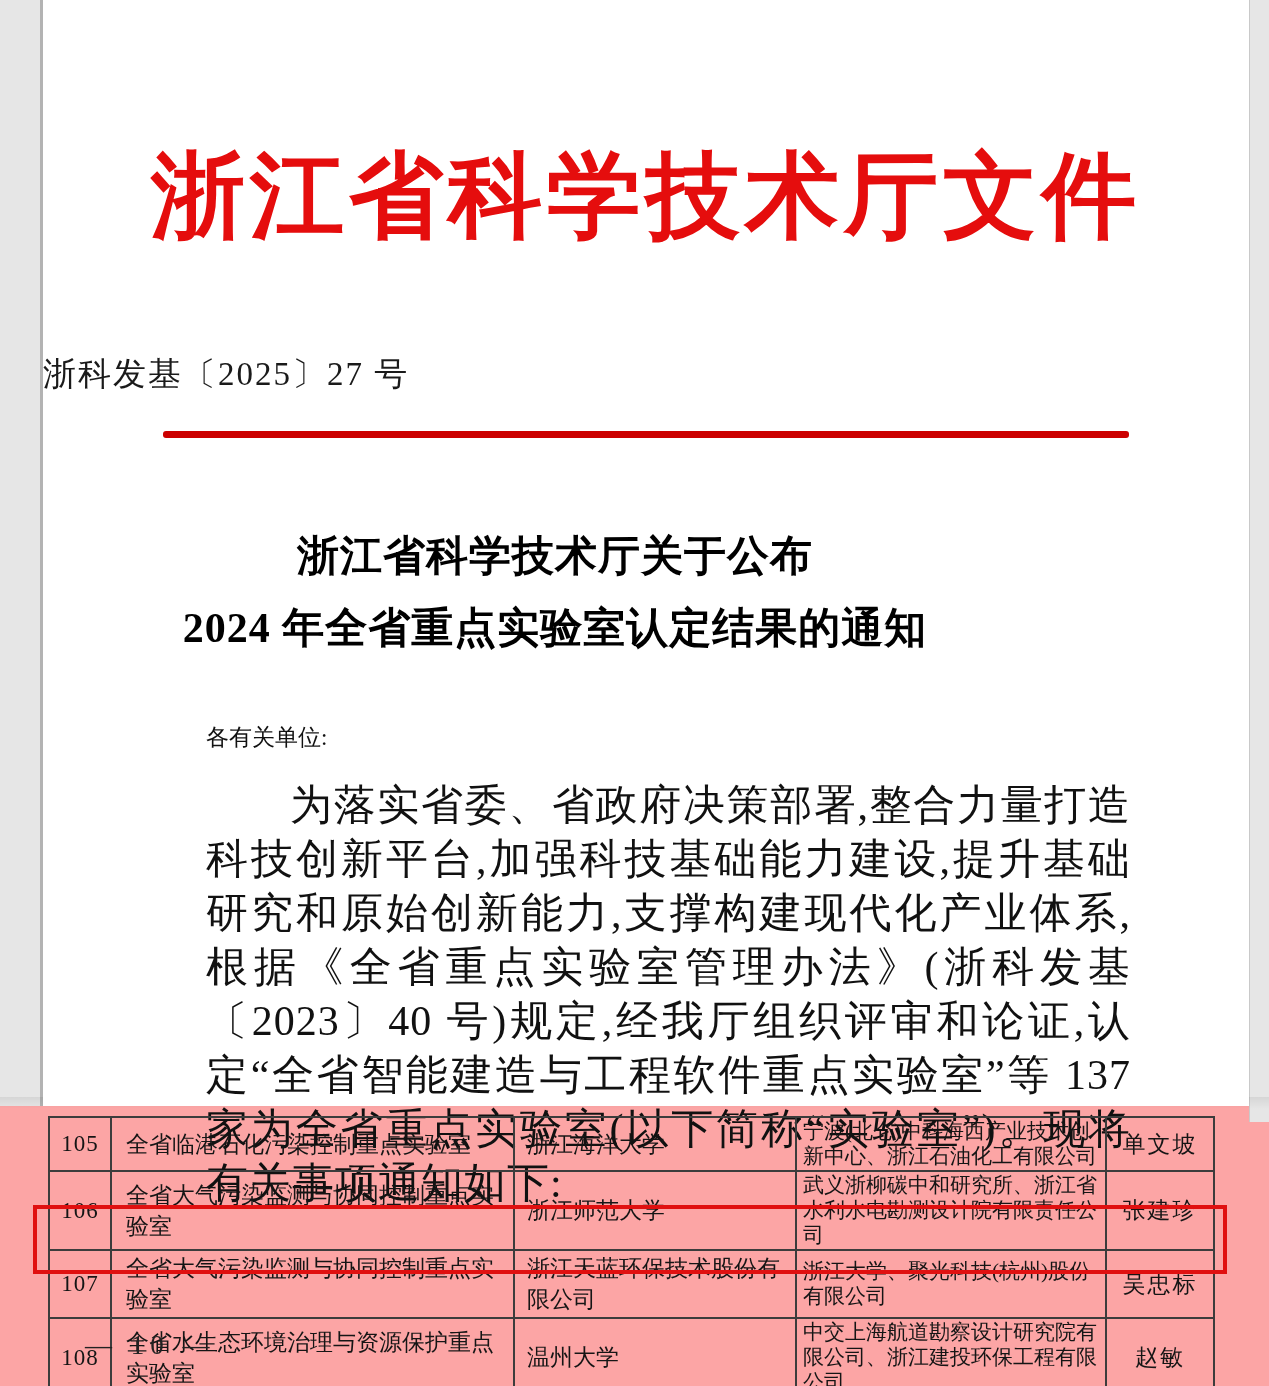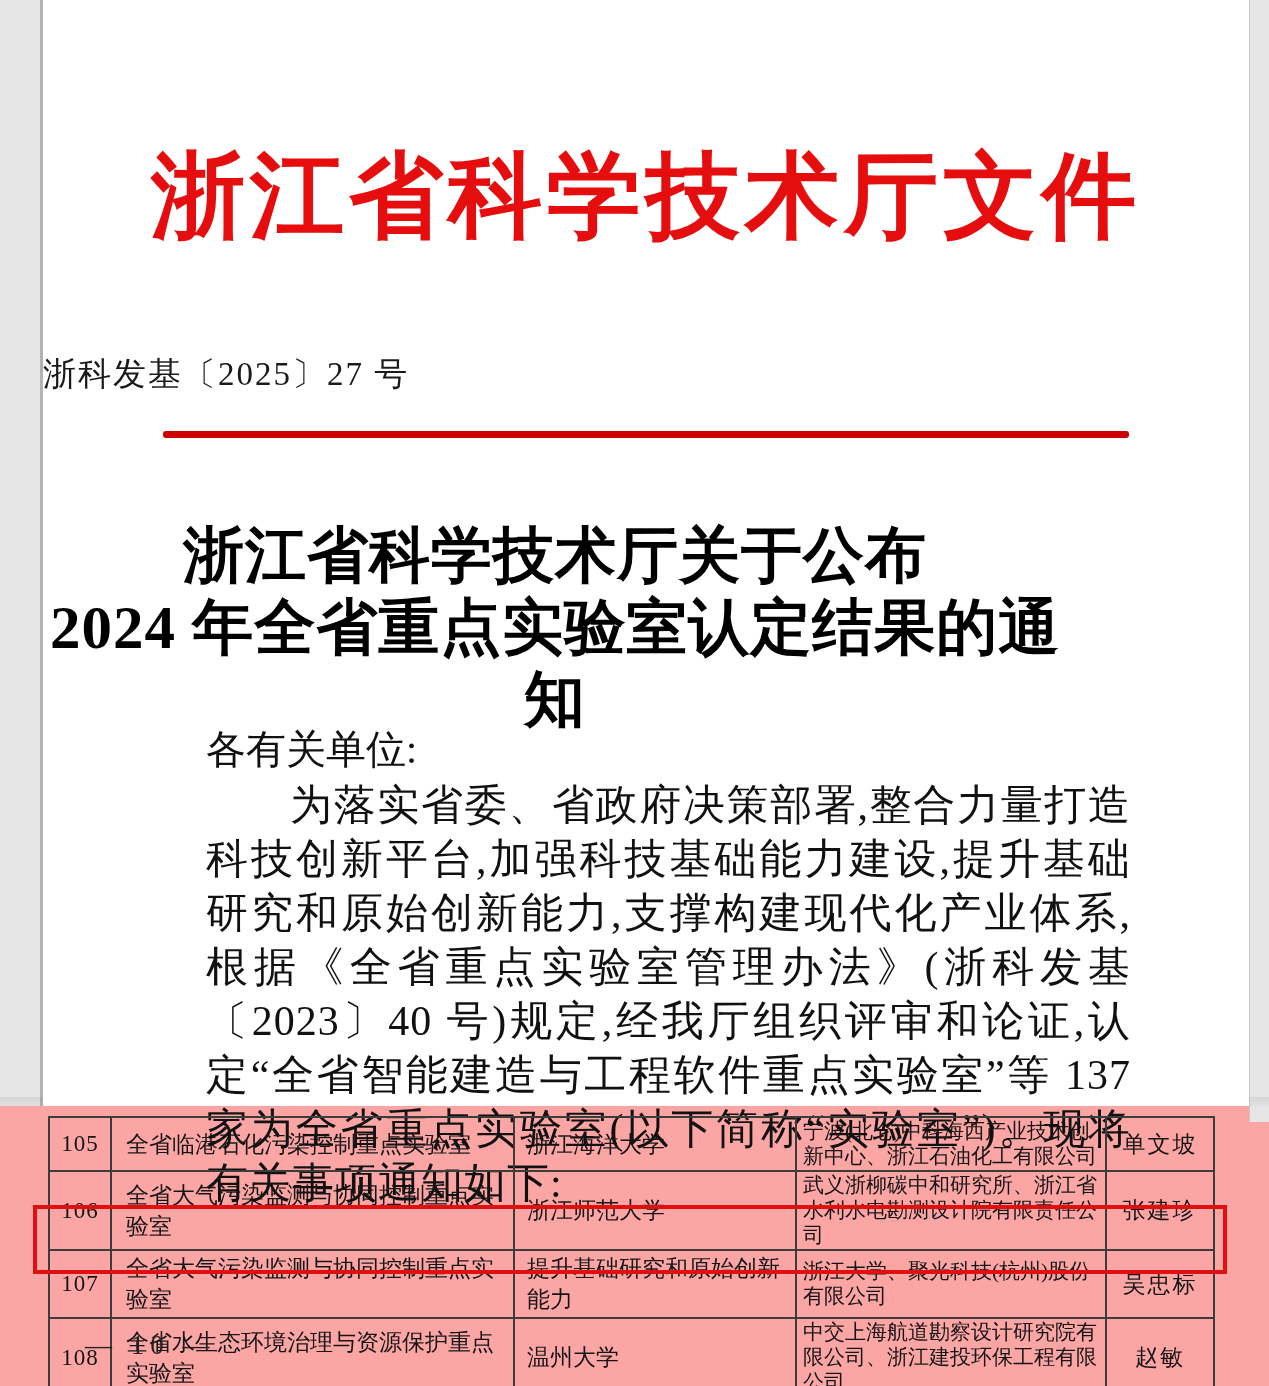--- a/index.html
+++ b/index.html
@@ -19,25 +19,25 @@
     font-family:"Liberation Serif","DejaVu Serif",serif;white-space:nowrap;
   }
   .doc-number{
     position:absolute;left:0;top:352px;width:1206px;text-align:left;
     font-size:33px;color:#1a1a1a;letter-spacing:2px;
   }
   .red-rule{position:absolute;left:120px;top:431px;width:966px;height:7px;
     background:#cc0000;border-radius:3px;}
   .notice-title{
     position:absolute;left:0;top:520px;width:1024px;text-align:center;
-    font-weight:bold;font-size:61px;line-height:72px;color:#000;letter-spacing:1px;
+    font-weight:bold;font-size:42px;line-height:72px;color:#000;letter-spacing:1px;
   }
   .salutation{
     position:absolute;left:163px;top:722px;width:930px;
-    font-size:40px;color:#111;
+    font-size:23px;color:#111;
   }
   .body-par{
     position:absolute;left:163px;top:778px;width:925px;
     font-size:42px;line-height:54px;color:#111;
     text-align:justify;text-indent:2em;letter-spacing:1px;
   }
   
   .labs-table{
     position:absolute;left:48px;top:1116px;width:1165px;
     border-collapse:collapse;table-layout:fixed;
@@ -106,21 +106,21 @@
         <tr>
       <td class="c-no">106</td>
       <td class="c-lab">全省大气污染监测与协同控制重点实验室</td>
       <td class="c-host">浙江师范大学</td>
       <td class="c-partner">武义浙柳碳中和研究所、浙江省水利水电勘测设计院有限责任公司</td>
       <td class="c-director">张建珍</td>
     </tr>
         <tr class="highlighted">
       <td class="c-no">107</td>
       <td class="c-lab">全省大气污染监测与协同控制重点实验室</td>
-      <td class="c-host">提升基础研究和原始创新能力</td>
+      <td class="c-host">浙江天蓝环保技术股份有限公司</td>
       <td class="c-partner">浙江大学、聚光科技(杭州)股份有限公司</td>
       <td class="c-director">吴忠标</td>
     </tr>
         <tr>
       <td class="c-no">108</td>
       <td class="c-lab">全省水生态环境治理与资源保护重点实验室</td>
       <td class="c-host">温州大学</td>
       <td class="c-partner">中交上海航道勘察设计研究院有限公司、浙江建投环保工程有限公司</td>
       <td class="c-director">赵敏</td>
     </tr>

